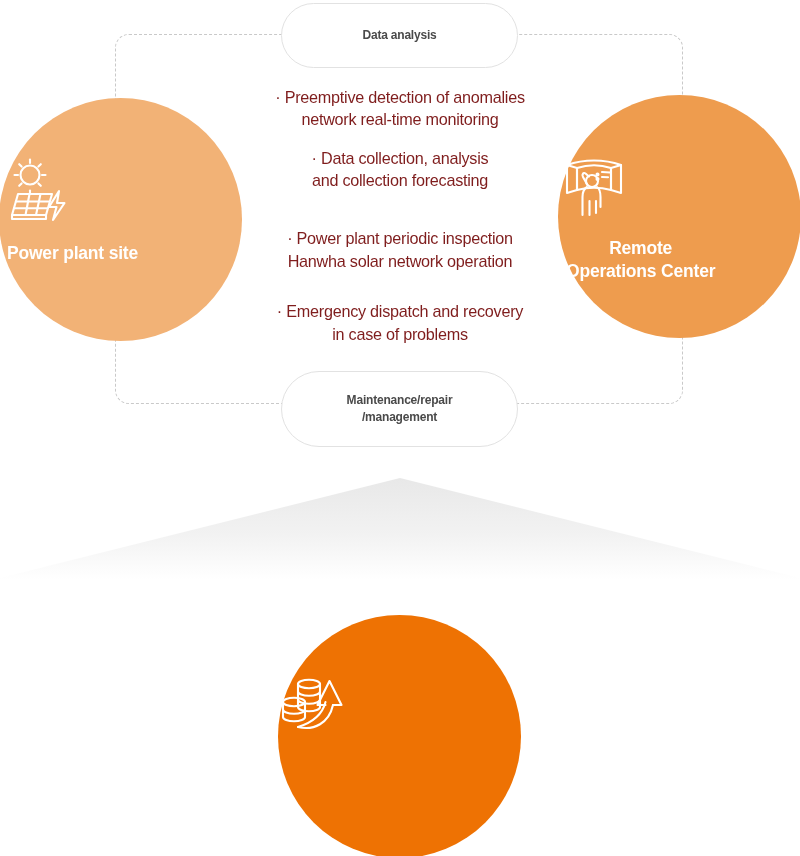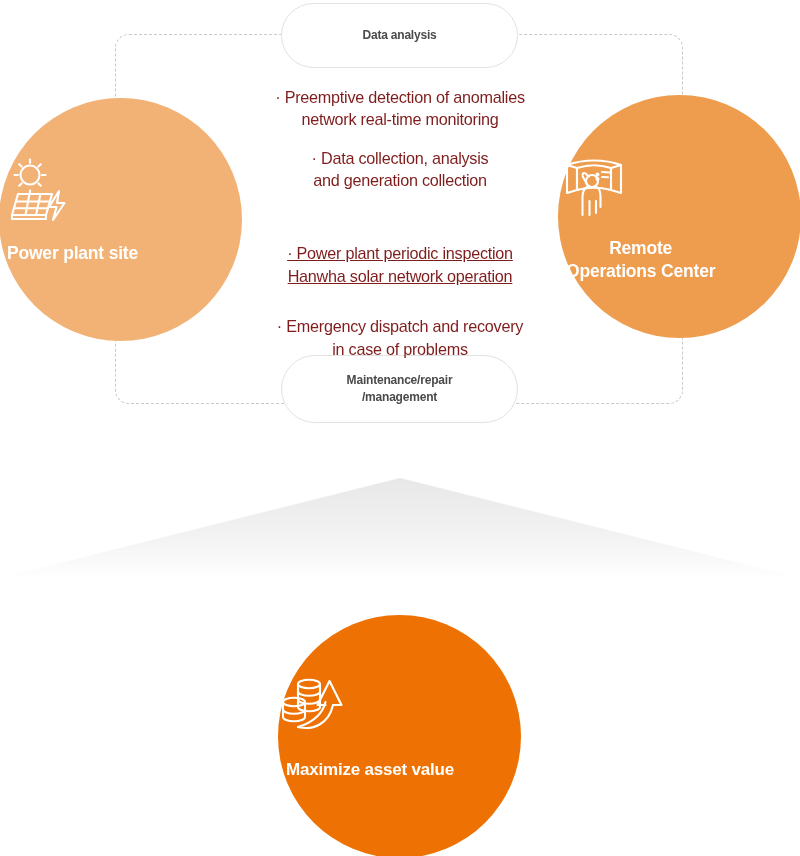--- a/index.html
+++ b/index.html
@@ -55,23 +55,23 @@
     box-sizing: border-box;
   }
   .pill-top {
     left: 281px;
     top: 3px;
     width: 237px;
     height: 65px;
   }
   .pill-bottom {
     left: 281px;
-    top: 355px;
+    top: 371px;
     width: 237px;
-    height: 68px;
+    height: 76px;
   }
   .pill-bottom .pill-text {
     display: block;
   }
 
   
   .center-text {
     position: absolute;
     left: 230px;
     top: 86px;
@@ -79,21 +79,21 @@
     text-align: center;
     color: #7f1d1d;
     font-size: 16.2px;
     line-height: 1.38;
     letter-spacing: -0.25px;
   }
   .text-group {
     margin: 0;
   }
   .group-gap-sm { margin-top: 16px; }
-  .group-gap-lg { margin-top: 51px; text-decoration: underline; }
+  .group-gap-lg { margin-top: 36px; }
   .group-gap-md { margin-top: 28px; }
   .text-line { display: block; white-space: nowrap; }
 
   
   .node-circle {
     position: absolute;
     border-radius: 50%;
     display: flex;
     flex-direction: column;
     align-items: flex-start;
@@ -235,42 +235,41 @@
       <path d="M20 24.5 C 20 26.8, 24.9 28.7, 31 28.7 C 37.1 28.7, 42 26.8, 42 24.5"></path>
 
       <ellipse cx="16" cy="27" rx="11" ry="4.2"></ellipse>
       <path d="M5 27 L5 42 C 5 44.3, 9.9 46.2, 16 46.2 C 22.1 46.2, 27 44.3, 27 42 L27 27"></path>
       <path d="M5 34.5 C 5 36.8, 9.9 38.7, 16 38.7 C 22.1 38.7, 27 36.8, 27 34.5"></path>
 
       <path d="M20 52 C 36 56, 51 48, 55 30"></path>
       <path d="M20 52 C 33 48, 44 41, 47.5 27"></path>
       <path d="M55 30 L63.5 30 L51.5 6 L39.5 30 L47.5 30"></path>
     </svg>
-    <div class="node-label">Maximize asset value</div>
   </div>
 
   <div class="pill pill-top">
     <span class="pill-text">Data analysis</span>
   </div>
 
   <div class="pill pill-bottom">
     <span>
       <span class="pill-text">Maintenance/repair</span>
       <span class="pill-text">/management</span>
     </span>
   </div>
 
   <div class="center-text">
     <div class="text-group">
       <span class="text-line">· Preemptive detection of anomalies</span>
       <span class="text-line">network real-time monitoring</span>
     </div>
     <div class="text-group group-gap-sm">
       <span class="text-line">· Data collection, analysis</span>
-      <span class="text-line">and generation collection</span>
+      <span class="text-line">and collection forecasting</span>
     </div>
     <div class="text-group group-gap-lg">
       <span class="text-line">· Power plant periodic inspection</span>
       <span class="text-line">Hanwha solar network operation</span>
     </div>
     <div class="text-group group-gap-md">
       <span class="text-line">· Emergency dispatch and recovery</span>
       <span class="text-line">in case of problems</span>
     </div>
   </div>

